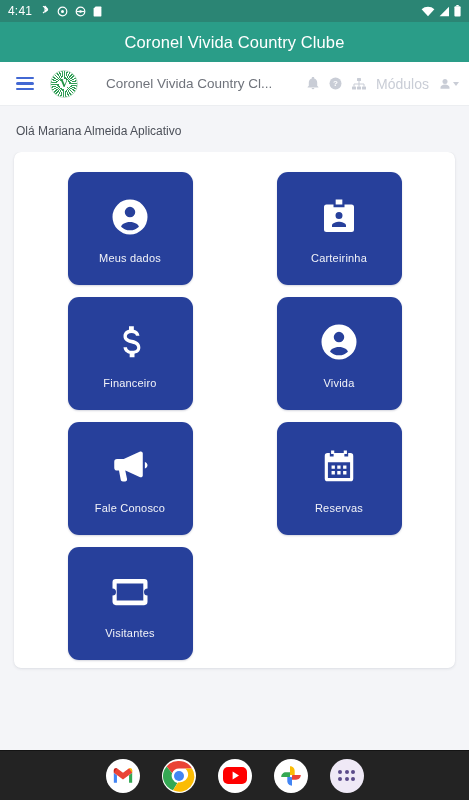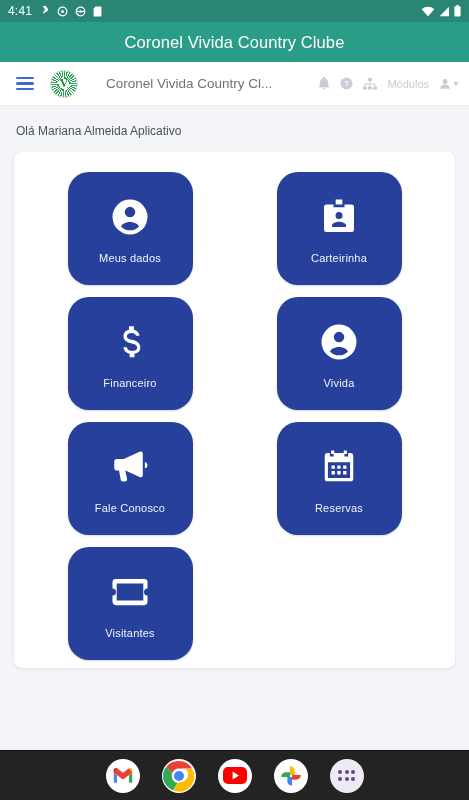--- a/index.html
+++ b/index.html
@@ -71,21 +71,21 @@
     font-family: "Liberation Serif", serif;
   }
   .hdr-title {
     margin-left: 28px;
     font-size: 13.5px; color: #6f737b; white-space: nowrap;
     overflow: hidden;
   }
   .hdr-spacer { flex: 1 1 auto; }
   .hdr-icons { display: flex; align-items: center; gap: 10px; color: #c9cdd6; }
   .hdr-icons svg { display: block; }
-  .hdr-modules { font-size: 11px; color: #c9cdd6; }
+  .hdr-modules { font-size: 14px; color: #c9cdd6; }
   .hdr-user { display: flex; align-items: center; gap: 2px; color: #c9cdd6; }
   .caret { width: 0; height: 0; border-left: 3.2px solid transparent;
            border-right: 3.2px solid transparent; border-top: 4px solid #c9cdd6; }
 
   
   .greeting {
     padding: 18px 16px 14px 16px;
     font-size: 12px; color: #4c5059; font-weight: 400;
   }
 
@@ -103,21 +103,21 @@
     grid-template-columns: 125px 125px;
     justify-content: center;
     column-gap: 84px;
     row-gap: 12px;
     align-content: start;
     padding-top: 2px;
   }
   .tile {
     width: 125px; height: 113px;
     background: #27409b;
-    border-radius: 21px;
+    border-radius: 11px;
     display: flex; flex-direction: column;
     align-items: center; justify-content: center;
     color: #ffffff; cursor: pointer;
     box-shadow: 0 1px 2px rgba(20,30,70,.18);
   }
   .tile .tile-icon { height: 46px; display: flex; align-items: center; justify-content: center; }
   .tile .tile-icon svg { display: block; }
   .tile .tile-label {
     margin-top: 12px; font-size: 11px; letter-spacing: .2px; color: #f2f3f8;
   }

